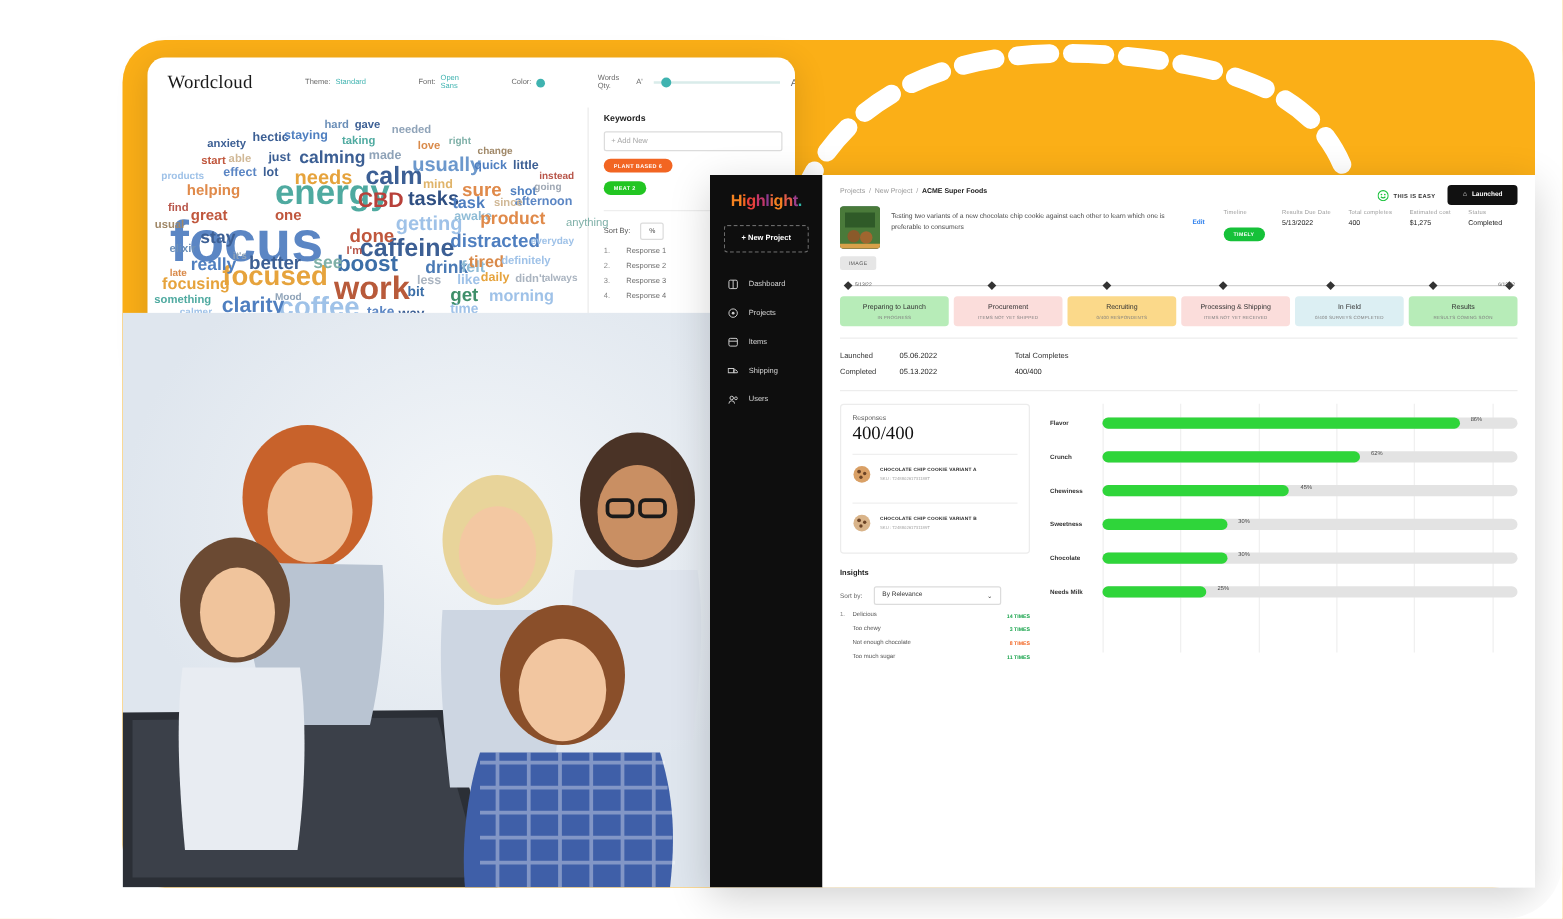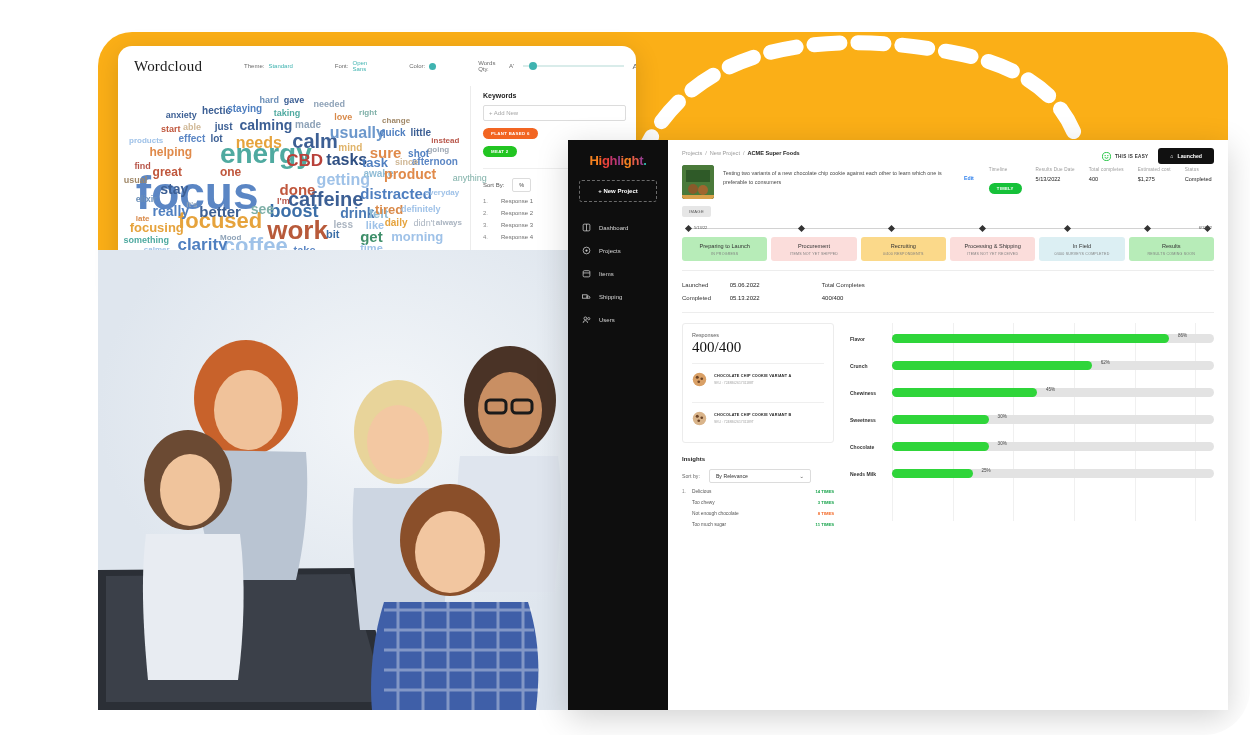--- a/index.html
+++ b/index.html
@@ -44,21 +44,21 @@
   #kw-sortbox{border:1px solid #dcdcdc;border-radius:2px;font-size:5.5px;padding:3px 6px;color:#444;}
   .kwrow{display:flex;gap:10px;font-size:6px;color:#6d6d6d;margin-top:6px;}
   .kwrow b{font-weight:400;color:#888;width:8px;}
 
   
   #photo{position:absolute;left:98px;top:250px;width:570px;height:460px;overflow:hidden;}
 
   
   #app{position:absolute;left:568px;top:140px;width:660px;height:570px;
        background:#fff;border-radius:0;box-shadow:0 8px 30px rgba(0,0,0,.18);overflow:hidden;display:flex;}
-  #side{width:100px;background:#0E0E0E;color:#fff;padding:10px 0 0;flex:none;}
+  #side{width:90px;background:#0E0E0E;color:#fff;padding:10px 0 0;flex:none;}
   #logo{font-size:13px;font-weight:800;text-align:center;letter-spacing:-.3px;margin:3px 0 12px;}
   #logo span{display:inline-block;}
   #newproj{margin:0 11px 14px;border:1px dashed #6a6a6a;border-radius:3px;text-align:center;
            font-size:6px;font-weight:700;color:#fff;padding:7px 0;}
   .nav{display:flex;align-items:center;gap:8px;padding:7px 0 7px 14px;font-size:6px;color:#d6d6d6;}
   .nav svg{flex:none;}
 
   
   #main{flex:1;background:#fff;padding:10px 14px 0;box-sizing:border-box;position:relative;overflow:hidden;}
   #crumbs{font-size:5.6px;color:#9a9a9a;display:flex;align-items:center;gap:3px;}
@@ -234,21 +234,21 @@
           <span style="left: 78%; top: 23%; font-size: 10px; color: rgb(79, 127, 192); font-weight: 700;">quick</span>
           <span style="left: 66%; top: 30%; font-size: 10px; color: rgb(224, 180, 106); font-weight: 700;">mind</span>
           <span style="left: 82%; top: 33%; font-size: 10px; color: rgb(79, 127, 192); font-weight: 700; padding-left: 24px;">shot</span>
           <span style="left: 74%; top: 43%; font-size: 10px; color: rgb(143, 188, 214); font-weight: 700;">awake</span>
           <span style="left: 83%; top: 43%; font-size: 14px; color: rgb(224, 138, 74); font-weight: 700;">product</span>
           <span style="left: 90%; top: 37%; font-size: 10px; color: rgb(91, 134, 196); font-weight: 700;">afternoon</span>
           <span style="left: 82%; top: 37%; font-size: 9px; color: rgb(208, 184, 150); font-weight: 700;">since</span>
           <span style="left: 92%; top: 45%; font-size: 9px; color: rgb(127, 176, 168); font-weight: 400; margin-left: 28px;">anything</span>
           <span style="left: 92%; top: 52%; font-size: 8px; color: rgb(159, 194, 232); font-weight: 700;">everyday</span>
           <span style="left: 86%; top: 60%; font-size: 9px; color: rgb(159, 194, 232); font-weight: 700;">definitely</span>
-          <span style="left: 87%; top: 67%; font-size: 9px; color: rgb(170, 180, 192); font-weight: 400;">didn't</span>
+          <span style="left: 87%; top: 67%; font-size: 9px; color: rgb(170, 180, 192); font-weight: 700;">didn't</span>
           <span style="left: 94%; top: 67%; font-size: 8px; color: rgb(170, 180, 192); font-weight: 700;">always</span>
           <span style="left: 85%; top: 85%; font-size: 9px; color: rgb(63, 143, 106); font-weight: 700;">concentrate</span>
           <span style="left: 85%; top: 91%; font-size: 7px; color: rgb(199, 180, 138); font-weight: 700;">otherwise</span>
           <span style="left: 84%; top: 96%; font-size: 8px; color: rgb(127, 176, 168); font-weight: 700;">vitamins</span>
           <span style="left: 66%; top: 89%; font-size: 9px; color: rgb(159, 168, 180); font-weight: 700;">jittery</span>
           <span style="left: 73%; top: 94%; font-size: 8px; color: rgb(230, 163, 60); font-weight: 700;">believe</span>
           <span style="left: 80%; top: 99%; font-size: 8px; color: rgb(200, 207, 214); font-weight: 700;">working</span>
           <span style="left: 61%; top: 95%; font-size: 9px; color: rgb(91, 134, 196); font-weight: 700;">productive</span>
           <span style="left: 45%; top: 96%; font-size: 9px; color: rgb(143, 163, 184); font-weight: 700;">consume</span>
           <span style="left: 59%; top: 101%; font-size: 8px; color: rgb(192, 160, 120); font-weight: 700;">makes</span>

